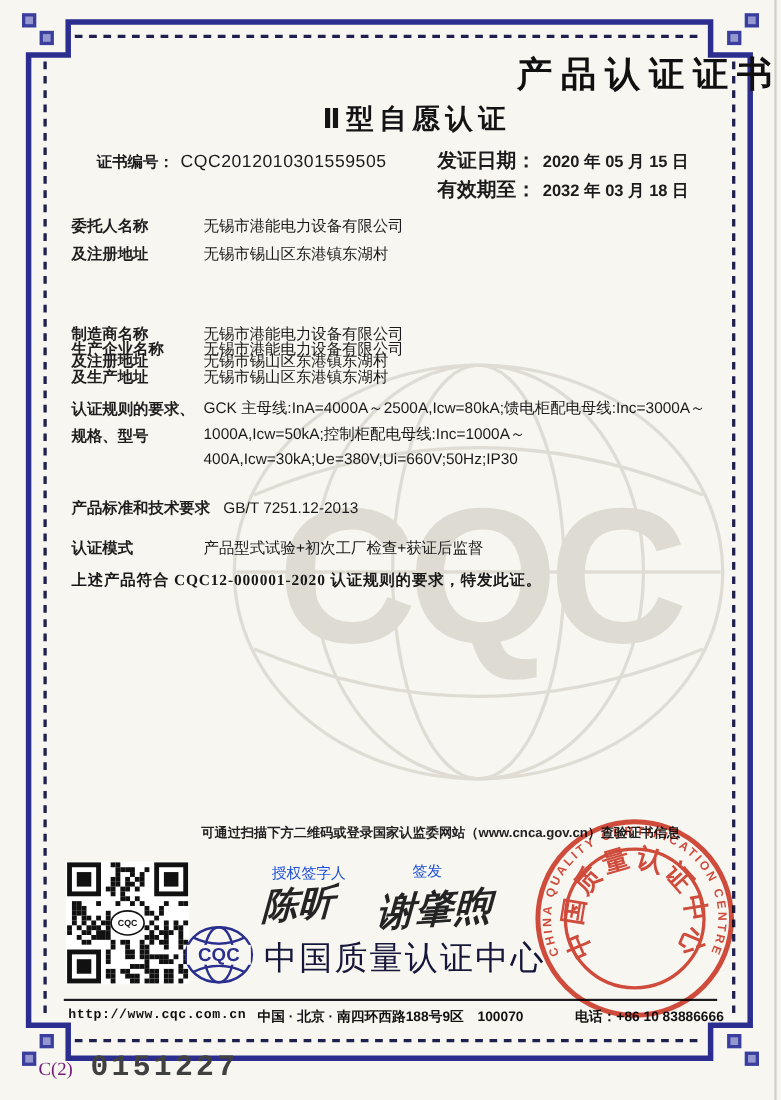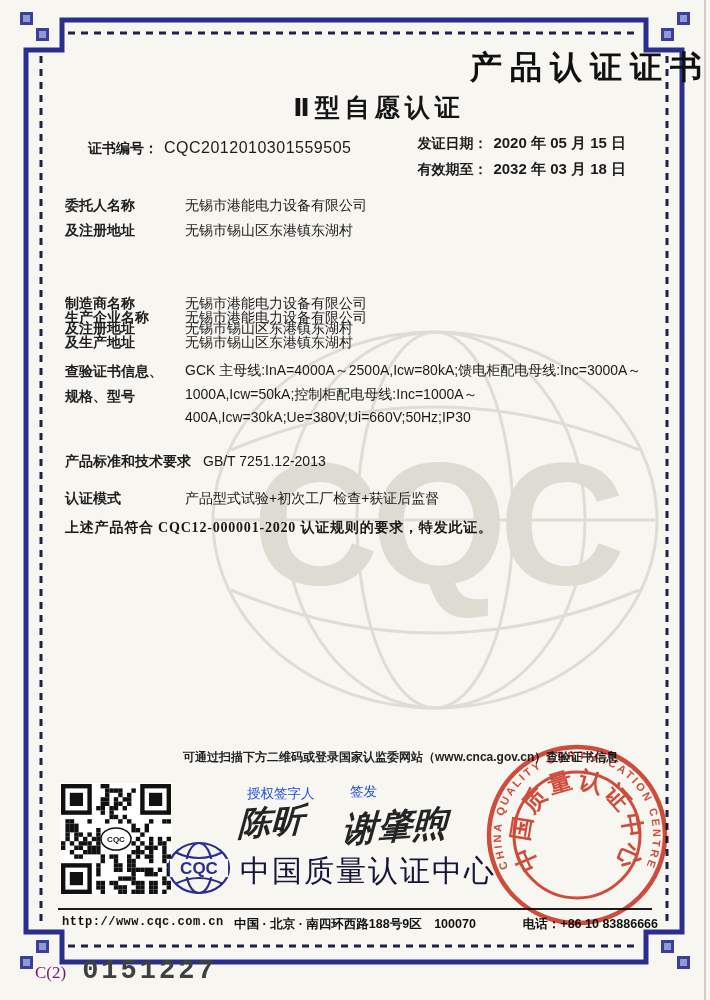--- a/index.html
+++ b/index.html
@@ -21,21 +21,21 @@
   
   .title{top:46px;left:0;right:0;text-align:right;font-size:32px;font-weight:bold;letter-spacing:8px;color:#101010;}
   .subtitle{top:91px;left:0;right:0;text-align:center;font-size:25px;font-weight:600;letter-spacing:5px;color:#141414;padding-left:48px;}
 
   .cert-no{top:139px;left:88px;display:flex;align-items:baseline;gap:6px;}
   .cert-no .lbl{font-size:14px;font-weight:bold;}
   .cert-no .val{font-size:16px;font-weight:500;letter-spacing:0.5px;}
 
   .dates{top:134px;right:84px;text-align:left;}
   .dates .row{display:flex;align-items:baseline;gap:6px;height:26px;}
-  .dates .lbl{font-size:14px;font-weight:bold;}
+  .dates .lbl{font-size:18px;font-weight:bold;}
   .dates .val{font-size:15px;font-weight:bold;}
 
   
   .frow{position:absolute;left:65px;width:590px;}
   .flabel{position:absolute;left:0;top:0;font-size:14px;font-weight:bold;line-height:25px;color:#1e1e1e;}
   .fvalue{position:absolute;left:120px;top:0;font-size:14px;line-height:25px;color:#1a1a1a;}
   .fvalue.tight{line-height:23.5px;}
 
   .statement{position:absolute;left:65px;font-size:14px;font-weight:600;letter-spacing:0.8px;color:#181818;}
 
@@ -159,21 +159,21 @@
         <div>及生产地址</div>
     </div>
     <div class="fvalue">
       <div>无锡市港能电力设备有限公司</div>
         <div>无锡市锡山区东港镇东湖村</div>
     </div>
   </div>
 
   <div class="frow z2" style="top:359px;height:96px;">
     <div class="flabel">
-      <div>查验证书信息、</div>
+      <div>认证规则的要求、</div>
         <div>规格、型号</div>
     </div>
     <div class="fvalue tight" style="width:465px;">
       <div>GCK 主母线:InA=4000A～2500A,Icw=80kA;馈电柜配电母线:Inc=3000A～</div>
       <div>1000A,Icw=50kA;控制柜配电母线:Inc=1000A～</div>
       <div>400A,Icw=30kA;Ue=380V,Ui=660V;50Hz;IP30</div>
     </div>
   </div>
 
   <div class="frow z2" style="top:449px;height:26px;">
@@ -372,21 +372,21 @@
       <rect x="84.60000000000001" y="5.4" width="22" height="22" fill="#fff"></rect>
       <rect x="89" y="9.8" width="13.200000000000001" height="13.200000000000001" fill="#111"></rect>
       <rect x="1" y="80.2" width="30.800000000000004" height="30.800000000000004" fill="#111"></rect>
       <rect x="5.4" y="84.60000000000001" width="22" height="22" fill="#fff"></rect>
       <rect x="9.8" y="89" width="13.200000000000001" height="13.200000000000001" fill="#111"></rect>
       <ellipse cx="56" cy="56" rx="15" ry="11" fill="#fff" stroke="#111" stroke-width="1.5"></ellipse>
       <text x="56" y="59" text-anchor="middle" font-size="8" font-weight="bold" font-family="Liberation Sans, sans-serif" fill="#111">CQC</text>
     </svg>
 
   <div class="abs sign-lbl kai z2" style="left:247px;top:785px;">授权签字人</div>
-  <div class="abs sign-lbl kai z2" style="left:350px;top:783px;">签发</div>
+  <div class="abs sign-lbl kai z2" style="left:375px;top:783px;">签发</div>
   <div class="abs sig z2" style="left:238px;top:800px;font-size:33px;">陈昕</div>
   <div class="abs sig z2" style="left:342px;top:803px;font-size:35px;">谢肇煦</div>
 
   <svg class="abs z2" style="left:166px;top:840px;" width="66" height="56" viewBox="0 0 66 56" aria-hidden="true">
     <g stroke="#2a2f8e" stroke-width="2.2" fill="none">
       <ellipse cx="33" cy="28" rx="30" ry="25"></ellipse>
       <ellipse cx="33" cy="28" rx="13" ry="25"></ellipse>
       <path d="M9,12 Q33,24 57,12"></path>
       <path d="M9,44 Q33,32 57,44"></path>
     </g>

